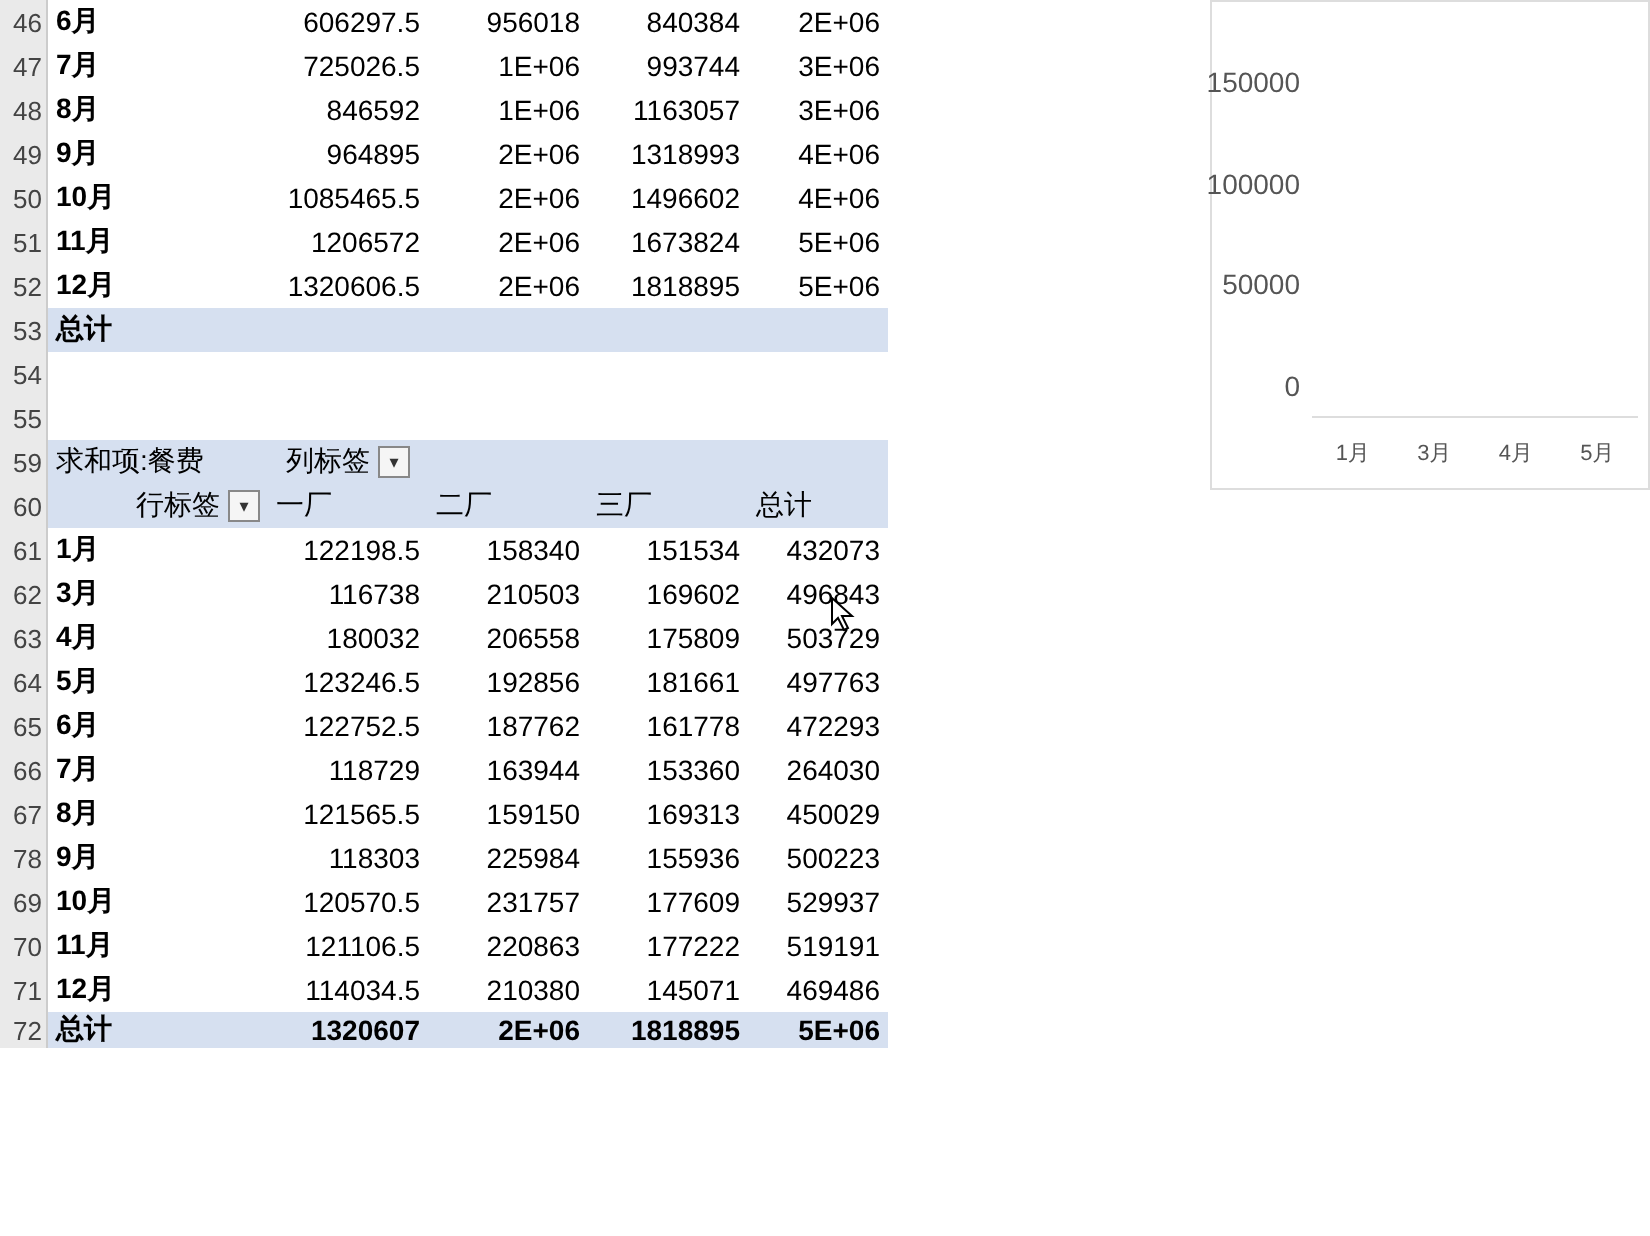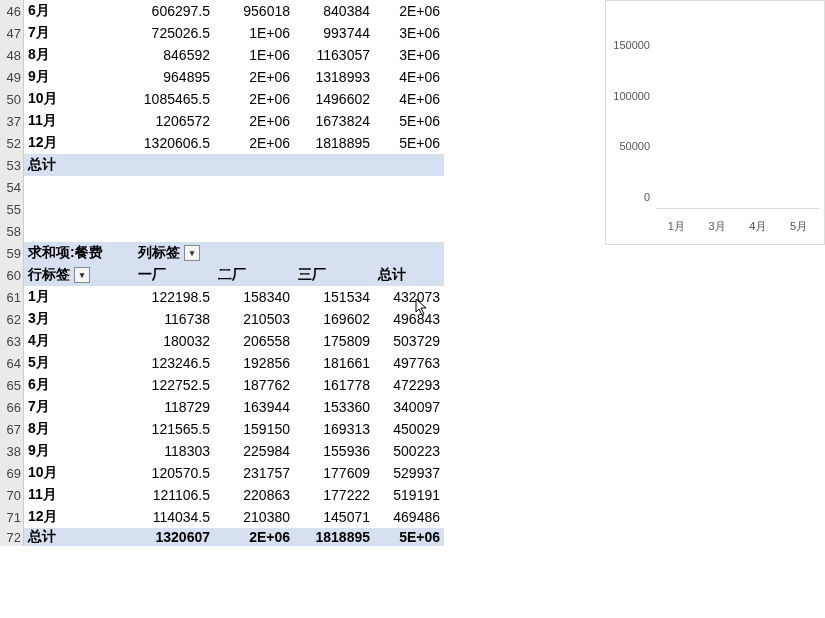--- a/index.html
+++ b/index.html
@@ -48,21 +48,21 @@
     .cA { width: 110px; font-weight: bold; }
     .cB { width: 80px; }
     .cC { width: 80px; }
     .cD { width: 80px; }
     .cE { width: 70px; }
     .pivot-hdr-row .cell { background: #d6e0f0; }
     .total-row .cell {
       background: #d6e0f0;
       font-weight: bold;
     }
-    .bold { font-weight: bold; }
+    .bold { font-weight: normal; }
     .dropdown-btn {
       width: 16px;
       height: 16px;
       border: 1px solid #888;
       background: #f5f5f5;
       display: inline-flex;
       align-items: center;
       justify-content: center;
       margin-left: 4px;
       font-size: 9px;
@@ -87,21 +87,21 @@
     .yaxis {
       position: absolute;
       left: 0;
       top: 5px;
       bottom: 35px;
       width: 48px;
     }
     .ytick {
       position: absolute;
       right: 4px;
-      font-size: 11px;
+      font-size: 14px;
       color: #555;
       transform: translateY(-50%);
     }
     .xaxis {
       position: absolute;
       left: 50px;
       right: 5px;
       bottom: 10px;
       display: flex;
       justify-content: space-around;
@@ -176,21 +176,21 @@
       </div>
       <div class="row">
     <div class="rownum">50</div>
     <div class="cell cA left">10月</div>
     <div class="cell cB">1085465.5</div>
     <div class="cell cC">2E+06</div>
     <div class="cell cD">1496602</div>
     <div class="cell cE">4E+06</div>
       </div>
       <div class="row">
-    <div class="rownum">37</div>
+    <div class="rownum">51</div>
     <div class="cell cA left">11月</div>
     <div class="cell cB">1206572</div>
     <div class="cell cC">2E+06</div>
     <div class="cell cD">1673824</div>
     <div class="cell cE">5E+06</div>
       </div>
       <div class="row">
     <div class="rownum">52</div>
     <div class="cell cA left">12月</div>
     <div class="cell cB">1320606.5</div>
@@ -215,41 +215,37 @@
         <div class="cell" style="width:420px"></div>
       </div>
       <div class="row">
         <div class="rownum">55</div>
         <div class="cell" style="width:420px"></div>
       </div>
     </div>
 
 
   <div id="blank2">
-      <div class="row">
-        <div class="rownum">58</div>
-        <div class="cell" style="width:420px"></div>
-      </div>
     </div>
 
   <div class="row pivot-hdr-row">
     <div class="rownum">59</div>
     <div class="cell cA left bold">求和项:餐费</div>
-    <div class="cell cB left bold" style="justify-content:flex-start">
+    <div class="cell cB left bold" style="justify-content:center">
       <span>列标签</span>
       <span class="dropdown-btn">▾</span>
     </div>
     <div class="cell cC"></div>
     <div class="cell cD"></div>
     <div class="cell cE"></div>
   </div>
 
   <div class="row pivot-hdr-row">
     <div class="rownum">60</div>
-    <div class="cell cA left bold" style="justify-content:flex-start">
+    <div class="cell cA left bold" style="justify-content:flex-end">
       <span>行标签</span>
       <span class="dropdown-btn">▾</span>
     </div>
     <div class="cell cB left bold">一厂</div>
     <div class="cell cC left bold">二厂</div>
     <div class="cell cD left bold">三厂</div>
     <div class="cell cE left bold">总计</div>
   </div>
 
   <div id="pivot-rows">
@@ -292,32 +288,32 @@
     <div class="cell cC">187762</div>
     <div class="cell cD">161778</div>
     <div class="cell cE">472293</div>
       </div>
       <div class="row">
     <div class="rownum">66</div>
     <div class="cell cA left">7月</div>
     <div class="cell cB">118729</div>
     <div class="cell cC">163944</div>
     <div class="cell cD">153360</div>
-    <div class="cell cE">340097</div>
+    <div class="cell cE">264030</div>
       </div>
       <div class="row">
     <div class="rownum">67</div>
     <div class="cell cA left">8月</div>
     <div class="cell cB">121565.5</div>
     <div class="cell cC">159150</div>
     <div class="cell cD">169313</div>
     <div class="cell cE">450029</div>
       </div>
       <div class="row">
-    <div class="rownum">38</div>
+    <div class="rownum">78</div>
     <div class="cell cA left">9月</div>
     <div class="cell cB">118303</div>
     <div class="cell cC">225984</div>
     <div class="cell cD">155936</div>
     <div class="cell cE">500223</div>
       </div>
       <div class="row">
     <div class="rownum">69</div>
     <div class="cell cA left">10月</div>
     <div class="cell cB">120570.5</div>

